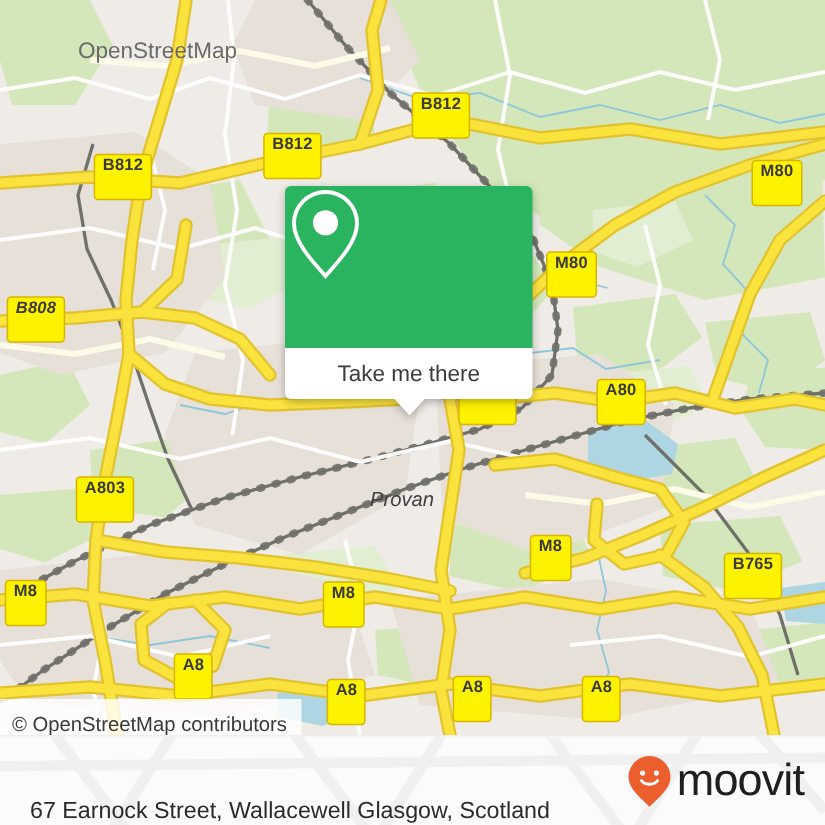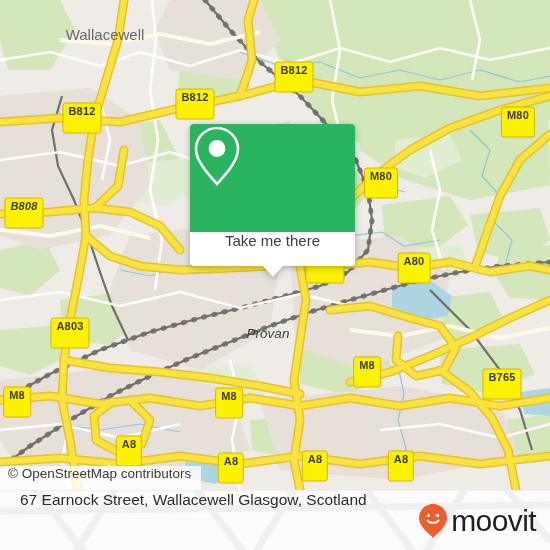--- a/index.html
+++ b/index.html
@@ -49,21 +49,21 @@
     font-style: italic;
     font-size: 13.5px;
   }
 
   
   #attribution {
     position: absolute;
     left: 0; top: 466px;
     height: 24px;
     padding: 0 10px 0 8px;
-    display: flex; align-items: flex-start;
+    display: flex; align-items: flex-end;
     background: rgba(255,255,255,0.82);
     color: #3a3a3a;
     font-size: 13.5px;
     font-family: "Liberation Sans", sans-serif;
     z-index: 30;
   }
 
   
   #callout {
     position: absolute;
@@ -75,21 +75,21 @@
   #callout-top {
     height: 108px;
     background: #2ab45f;
     border-radius: 4px 4px 0 0;
     display: flex; align-items: center; justify-content: center;
   }
   #callout-bottom {
     height: 34px;
     background: #ffffff;
     border-radius: 0 0 4px 4px;
-    display: flex; justify-content: center;
+    display: flex; align-items: center; justify-content: center;
     position: relative;
   }
   #callout-label {
     color: #3b3b3b;
     font-size: 15px;
     font-family: "Liberation Sans", sans-serif;
   }
   #callout-tail {
     position: absolute;
     left: 50%; bottom: -11px;
@@ -99,21 +99,21 @@
     border-right: 11px solid transparent;
     border-top: 12px solid #ffffff;
   }
 
   
   #footer {
     position: absolute;
     left: 0; top: 490px; width: 550px; height: 60px;
     background: #fbfbfb;
     border-top: 1px solid #eeeeee;
-    display: flex; align-items: flex-start;
+    display: flex; align-items: flex-end;
     overflow: hidden;
   }
   #footer-bg { position: absolute; left: 0; top: 0; opacity: 1; }
   #footer-address {
     position: relative;
     margin-left: 20px;
     color: #2b2b2b;
     font-size: 15.5px;
     font-family: "Liberation Sans", sans-serif;
     z-index: 2;
@@ -289,21 +289,21 @@
           <path d="M86,236 L110,256 L140,266 L180,270 L230,268 L270,266"></path>
           <path d="M64,360 L110,368 L160,372 L210,378 L260,386 L300,394"></path>
           <path d="M440,370 L470,392 L492,418 L508,450 L516,490"></path>
           <path d="M476,264 L488,230 L500,196 L520,160 L550,134"></path>
         </g>
 
       </g>
     </svg>
 
     <div id="place-labels">
-        <div class="place-label" style="left: 105px; top: 34px;">Wallacewell</div>
+        <div class="place-label" style="left: 105px; top: 34px;">OpenStreetMap</div>
         <div class="place-label hamlet" style="left: 268px; top: 333px;">Provan</div>
       </div>
 
     <div id="road-shields">
         <div class="shield" style="left: 294px; top: 77px;">B812</div>
         <div class="shield" style="left: 195px; top: 104px;">B812</div>
         <div class="shield" style="left: 82px; top: 118px;">B812</div>
         <div class="shield" style="left: 518px; top: 122px;">M80</div>
         <div class="shield" style="left: 381px; top: 183px;">M80</div>
         <div class="shield" style="left: 24px; top: 213px; font-style: italic;">B808</div>

